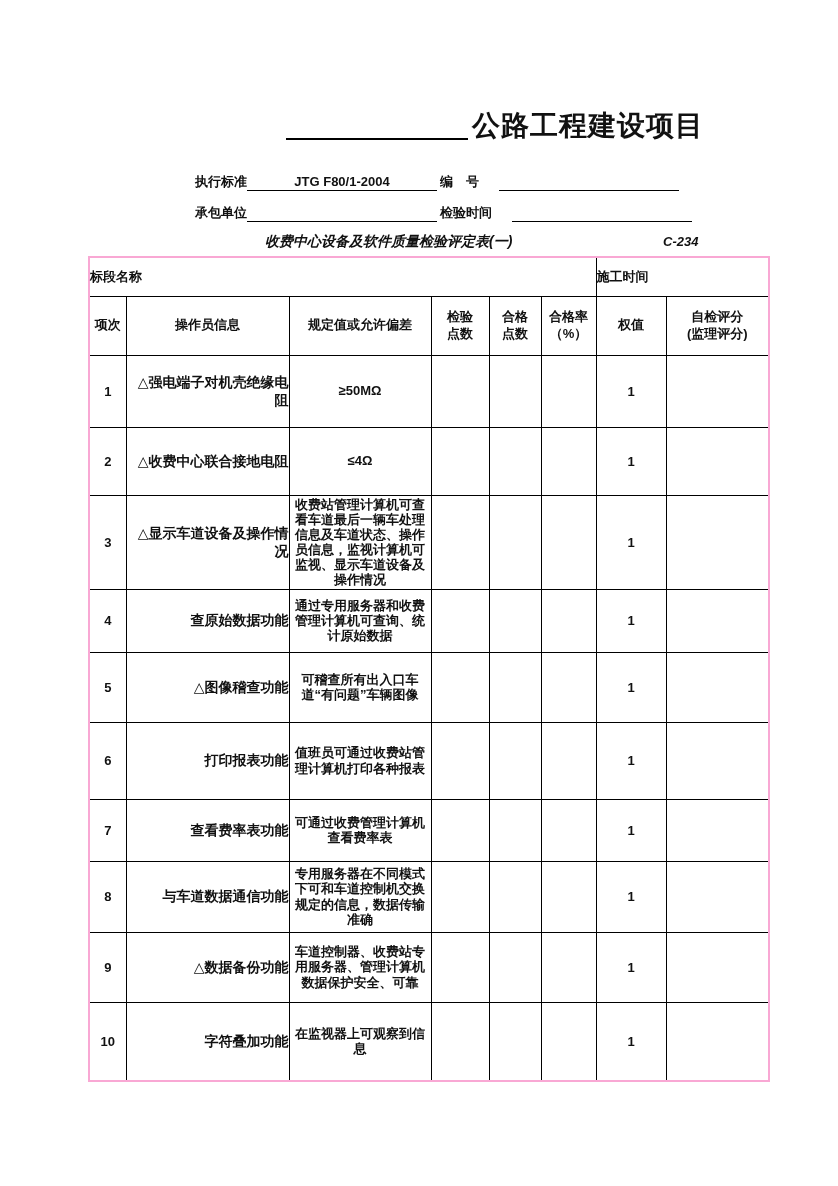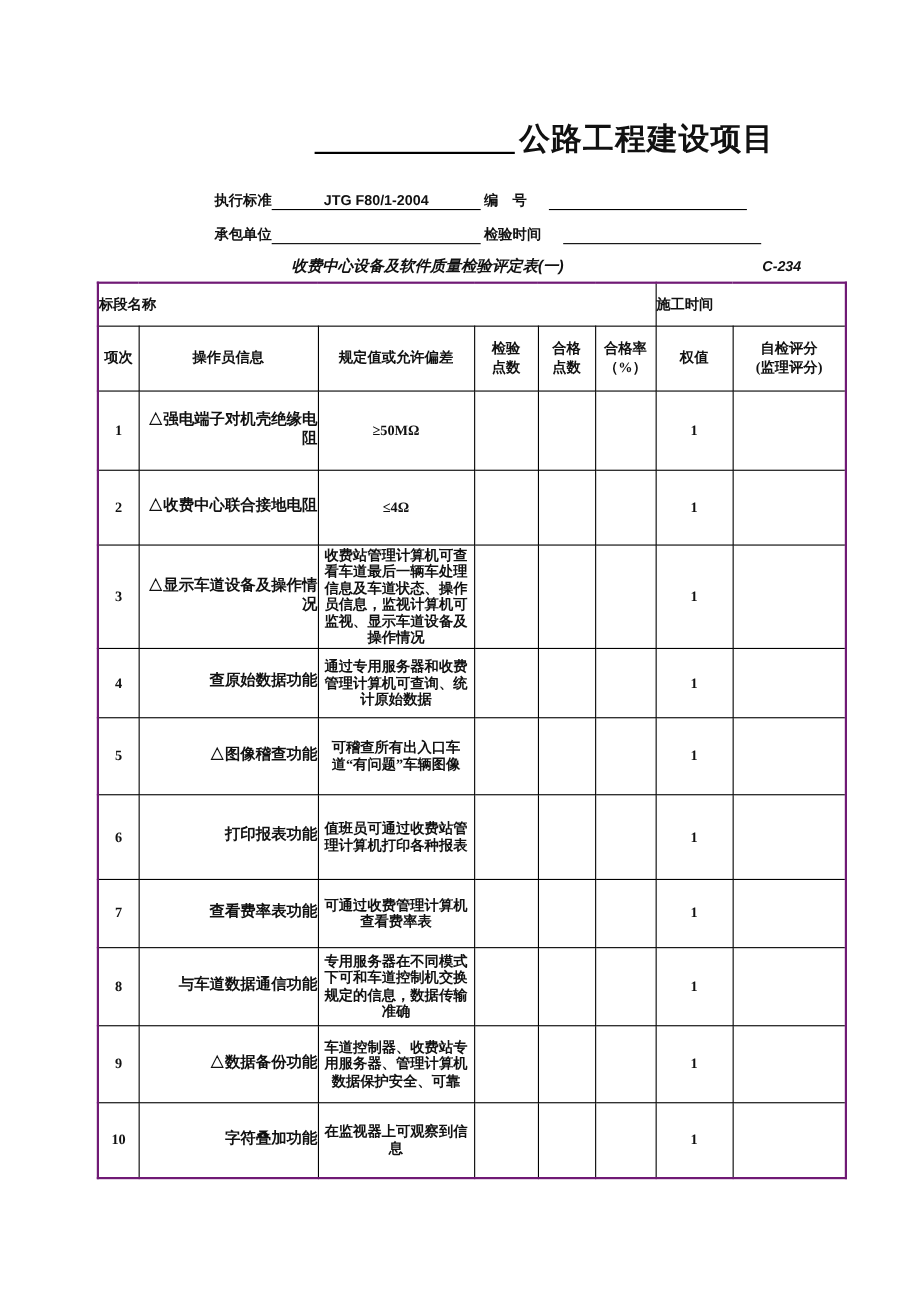--- a/index.html
+++ b/index.html
@@ -31,28 +31,27 @@
     display: inline-block; border-bottom: 1px solid #000;
     text-align: center; font-size: 13px; font-weight: bold;
     height: 17px; line-height: 17px; overflow: hidden;
   }
   .w190 { width: 190px; } .w180 { width: 180px; }
   .ml8 { margin-left: 3px; } .ml20 { margin-left: 20px; }
 
   
   .caption-row { position: relative; margin-top: 9px; height: 18px; font-style: italic; }
   .caption { margin-left: 265px; font-size: 14px; font-weight: bold; white-space: nowrap; }
-  .form-code { position: absolute; left: 693px; top: 1px; font-size: 13px; font-weight: bold; }
+  .form-code { position: absolute; left: 663px; top: 1px; font-size: 13px; font-weight: bold; }
 
   
   table.main {
     margin: 5px 17px 0 88px; width: 680px;
     border-collapse: collapse; table-layout: fixed;
-    border: 2px solid #701a75;
-    font-family: Liberation Serif, serif;
+    border: 2px solid #f9a8d4;
   }
   table.main td, table.main th { border: 1px solid #000; vertical-align: middle; padding: 0; }
   .info-cell { text-align: left; padding-left: 11px; font-size: 13px; font-weight: bold; }
   tr.info1 { height: 39px; }
   tr.info2 { height: 37px; }
   tr.header-row { height: 59px; }
   tr.header-row th {
     font-size: 13px; font-weight: bold; text-align: center;
     white-space: pre-line; line-height: 1.25;
   }
@@ -63,21 +62,21 @@
   .td-blank  { }
   #rows tr:nth-child(1)  { height: 72px; }
   #rows tr:nth-child(2)  { height: 68px; }
   #rows tr:nth-child(3)  { height: 94px; }
   #rows tr:nth-child(4)  { height: 63px; }
   #rows tr:nth-child(5)  { height: 70px; }
   #rows tr:nth-child(6)  { height: 77px; }
   #rows tr:nth-child(7)  { height: 62px; }
   #rows tr:nth-child(8)  { height: 71px; }
   #rows tr:nth-child(9)  { height: 70px; }
-  #rows tr:nth-child(10) { height: 69px; }
+  #rows tr:nth-child(10) { height: 79px; }
 </style>
 </head>
 <body>
 
 <div class="page">
 
   <div class="title-row">
     <span class="title-blank"></span>
     <h1 class="doc-title">公路工程建设项目</h1>
   </div>

